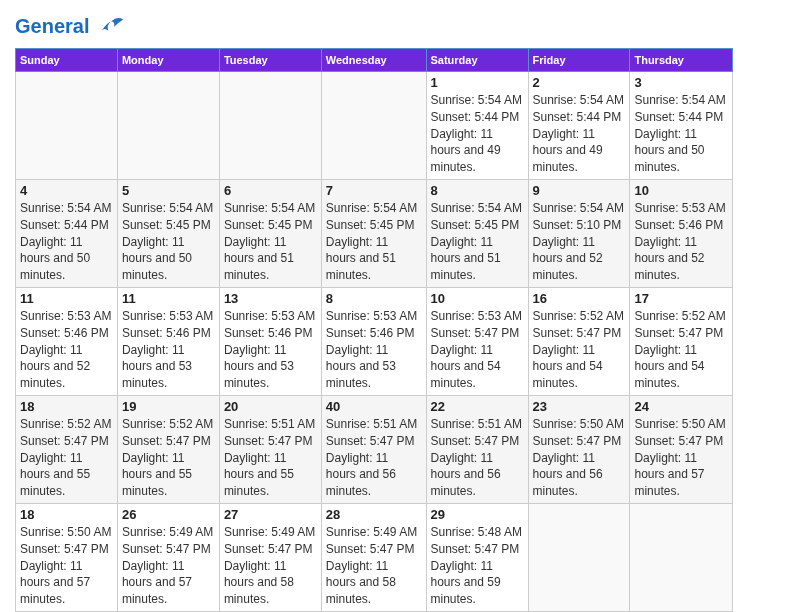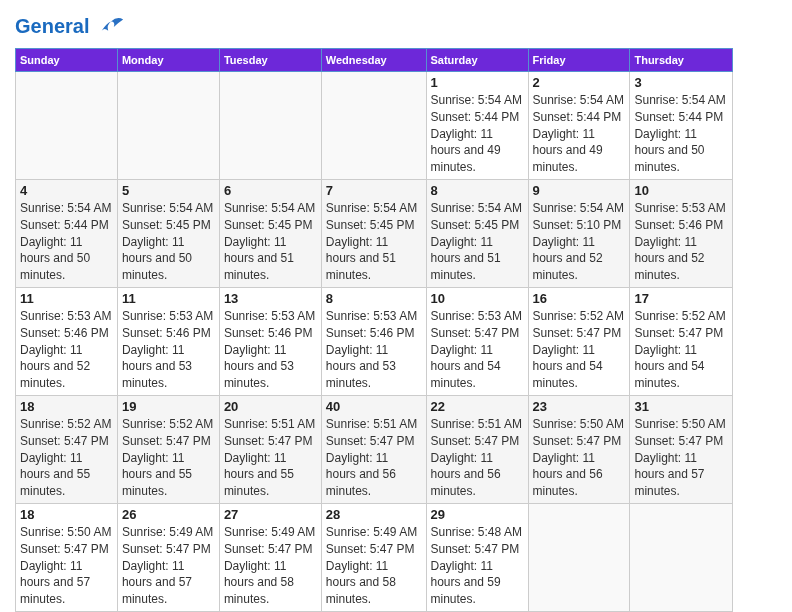--- a/index.html
+++ b/index.html
@@ -294,21 +294,21 @@
 and 56 minutes.</div>
           </td>
           <td>
             <span class="day-num">23</span>
             <div class="day-info">Sunrise: 5:50 AM
 Sunset: 5:47 PM
 Daylight: 11 hours
 and 56 minutes.</div>
           </td>
           <td>
-            <span class="day-num">31</span>
+            <span class="day-num">24</span>
             <div class="day-info">Sunrise: 5:50 AM
 Sunset: 5:47 PM
 Daylight: 11 hours
 and 57 minutes.</div>
           </td>
         </tr>
         <tr>
           <td>
             <span class="day-num">18</span>
             <div class="day-info">Sunrise: 5:50 AM

